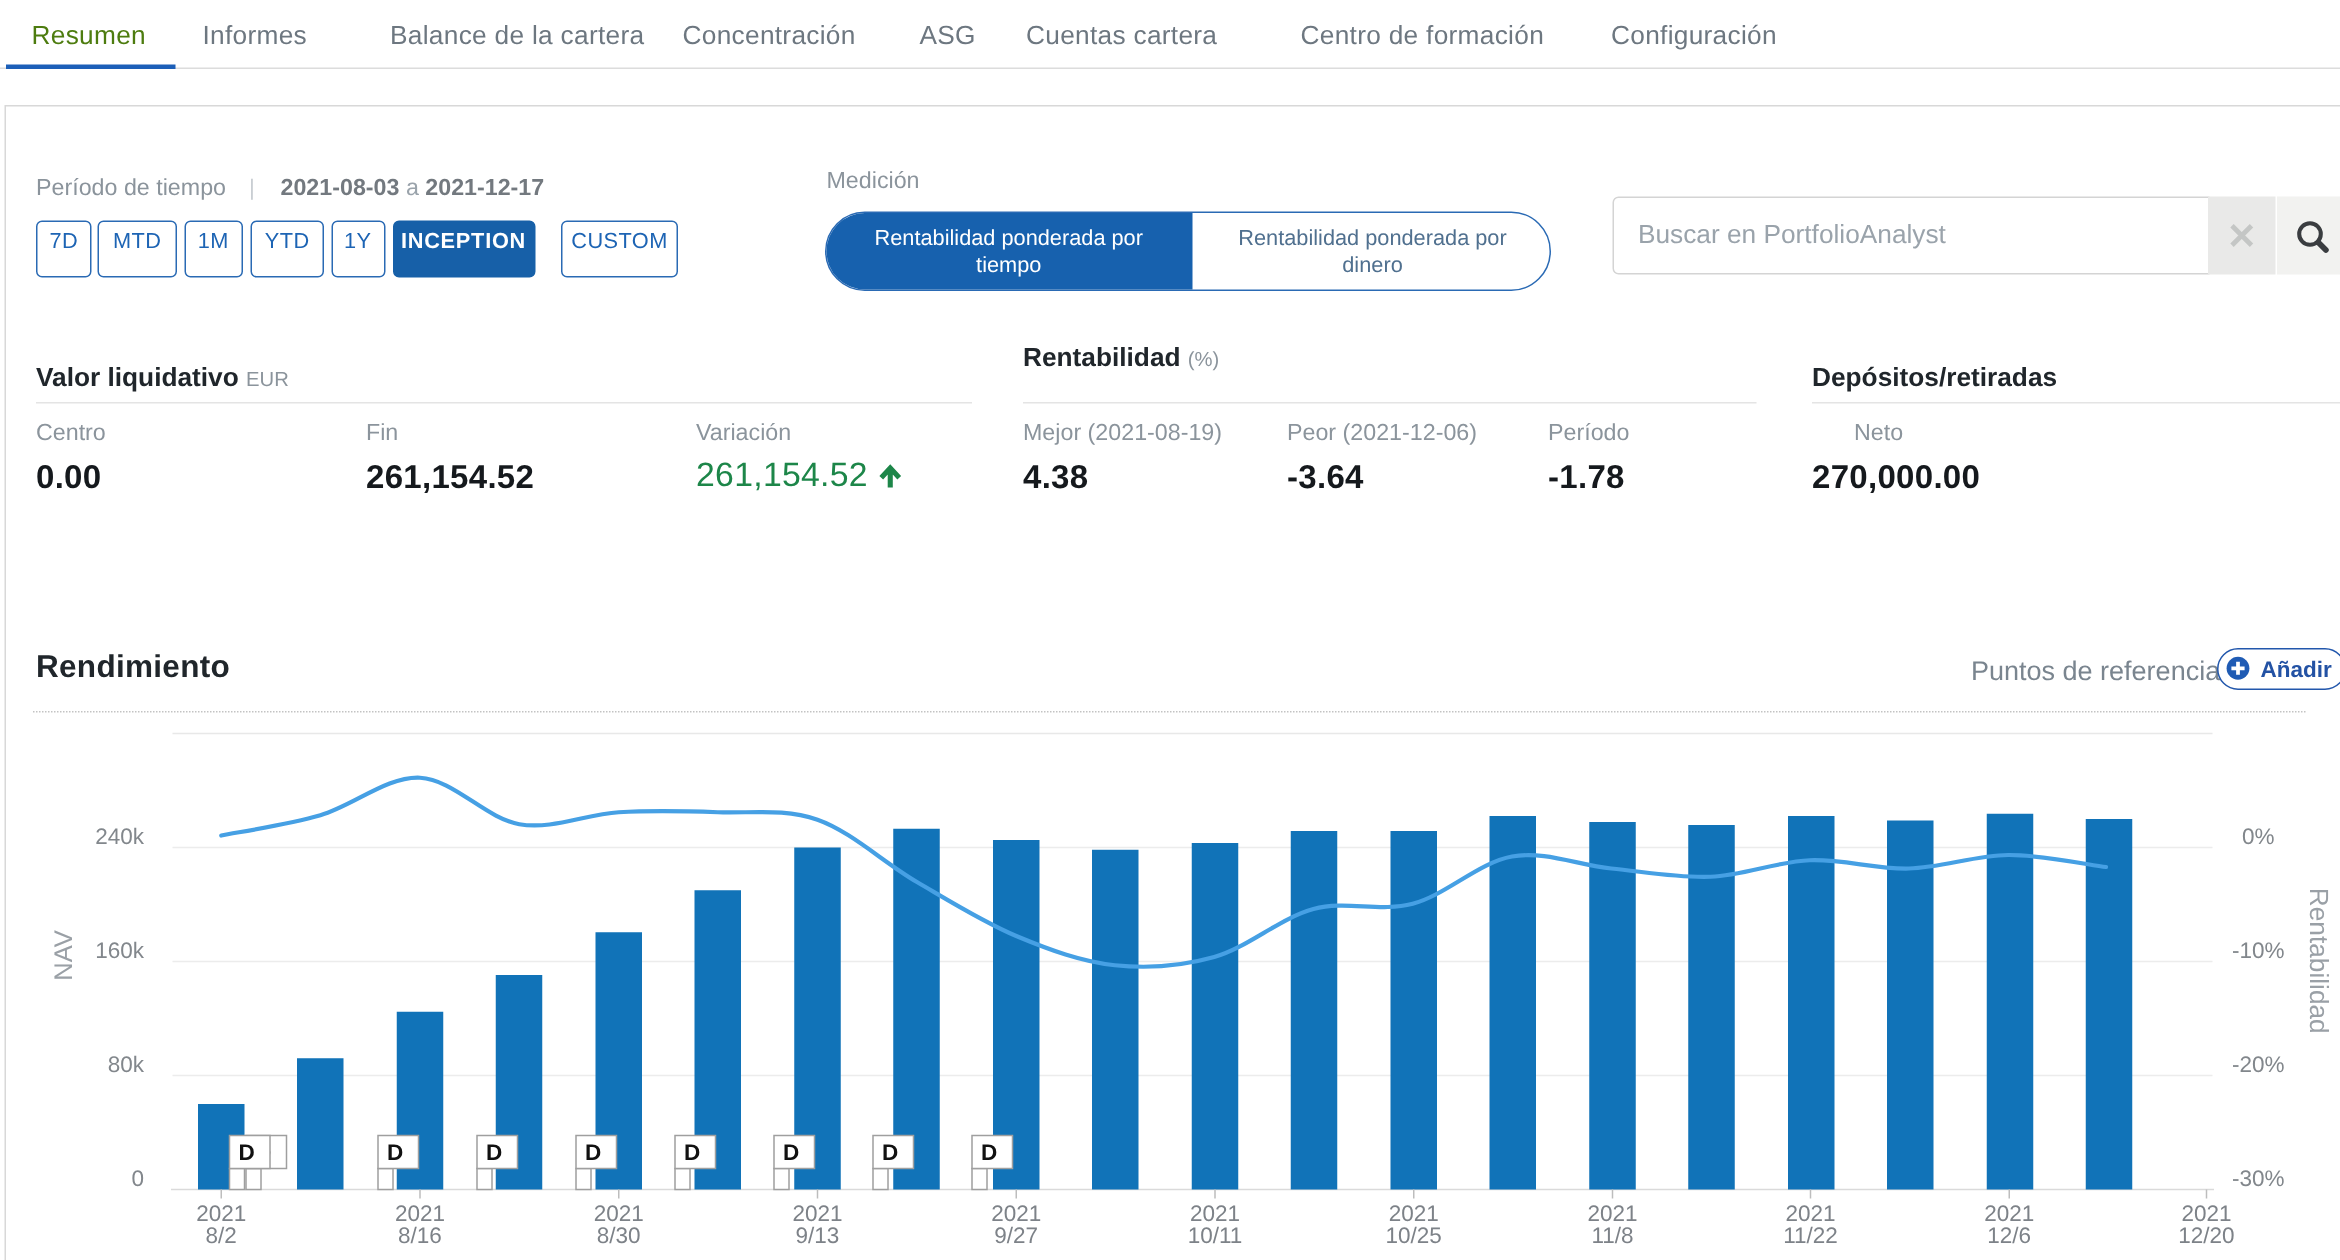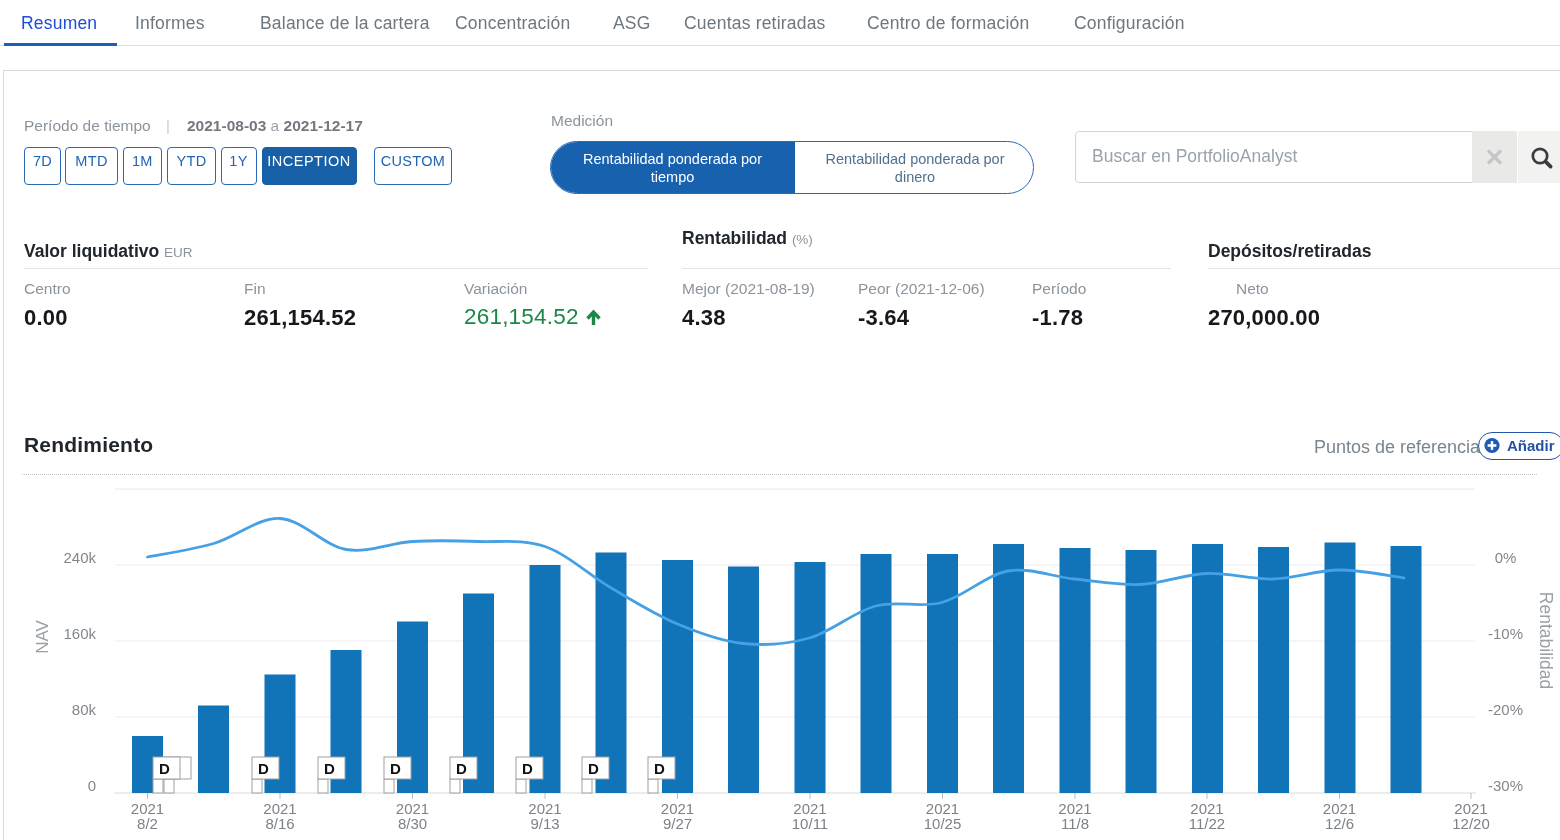--- a/index.html
+++ b/index.html
@@ -2,30 +2,30 @@
 <html><head>
 <meta charset="utf-8">
 <style>
 * { margin:0; padding:0; box-sizing:border-box; }
 html,body { width:1560px; height:840px; background:#fff; font-family:"Liberation Sans", sans-serif; overflow:hidden; position:relative; }
 .abs { position:absolute; }
 
 
 .tabbar { position:absolute; left:0; top:0; width:1560px; height:46px; border-bottom:1px solid #dcdcdc; }
 .tab { position:absolute; top:13px; font-size:17.5px; color:#6d7780; letter-spacing:0.2px; }
-.tab.active { color:#1d4ed8; }
+.tab.active { color:#4d7c0f; }
 .tabunderline { position:absolute; left:4px; top:43px; width:113px; height:3px; background:#1c5fb8; }
 
 
 .card { position:absolute; left:3px; top:70px; width:1600px; height:900px; border:1px solid #d8d8d8; background:#fff; }
 
 
 .lbl-gray { color:#8b949c; font-size:15.5px; }
 .pbtn { position:absolute; top:147px; height:38px; border:1px solid #2a6ab4; border-radius:4px; color:#1d64b4; font-size:14.5px; font-weight:normal; text-align:center; line-height:27px; background:#fff; letter-spacing:0.3px;}
-.pbtn.active { background:#1760a8; color:#fff; border-color:#1760a8; font-weight:normal; letter-spacing:0.5px; }
+.pbtn.active { background:#1760a8; color:#fff; border-color:#1760a8; font-weight:bold; letter-spacing:0.5px; }
 
 
 .toggle { position:absolute; left:550px; top:141px; width:484px; height:53px; border-radius:27px; border:1px solid #2a6ab4; overflow:hidden; background:#fff;}
 .toggle .seg1 { position:absolute; left:-1px; top:-1px; width:245px; height:53px; background:#1761ae; color:#fff; border-radius:27px 0 0 27px; text-align:center; font-size:14.5px; padding-top:9px; line-height:18px;}
 .toggle .seg2 { position:absolute; left:244px; top:0px; width:240px; height:51px; color:#50708f; text-align:center; font-size:14.5px; padding-top:8px; line-height:18px;}
 
 
 .search { position:absolute; left:1075px; top:131px; width:398px; height:52px; border:1px solid #d4d4d4; border-radius:4px 0 0 4px; background:#fff; }
 .search .ph { position:absolute; left:16px; top:14px; font-size:17.5px; color:#9aa3ab; }
 .xbtn { position:absolute; left:1472px; top:131px; width:45px; height:52px; background:#e9e9e8; }
@@ -46,21 +46,21 @@
 .dotline { position:absolute; left:22px; top:474px; width:1515px; border-top:1px dotted #c3c3c3; }
 </style>
 </head>
 <body>
 <div class="tabbar">
   <div class="tab active" style="left:21px;">Resumen</div>
   <div class="tab" style="left:135px;">Informes</div>
   <div class="tab" style="left:260px;">Balance de la cartera</div>
   <div class="tab" style="left:455px;">Concentración</div>
   <div class="tab" style="left:613px;">ASG</div>
-  <div class="tab" style="left:684px;">Cuentas retiradas</div>
+  <div class="tab" style="left:684px;">Cuentas cartera</div>
   <div class="tab" style="left:867px;">Centro de formación</div>
   <div class="tab" style="left:1074px;">Configuración</div>
   <div class="tabunderline"></div>
 </div>
 
 <div class="card"></div>
 
 <div class="abs lbl-gray" style="left:24px; top:117px;">Período de tiempo</div>
 <div class="abs" style="left:166px; top:117px; color:#c9ced3; font-size:15px;">|</div>
 <div class="abs" style="left:187px; top:117px; font-size:15.5px; color:#73797f; font-weight:bold;">2021-08-03 <span style="font-weight:normal; color:#9aa3ab;">a</span> 2021-12-17</div>

